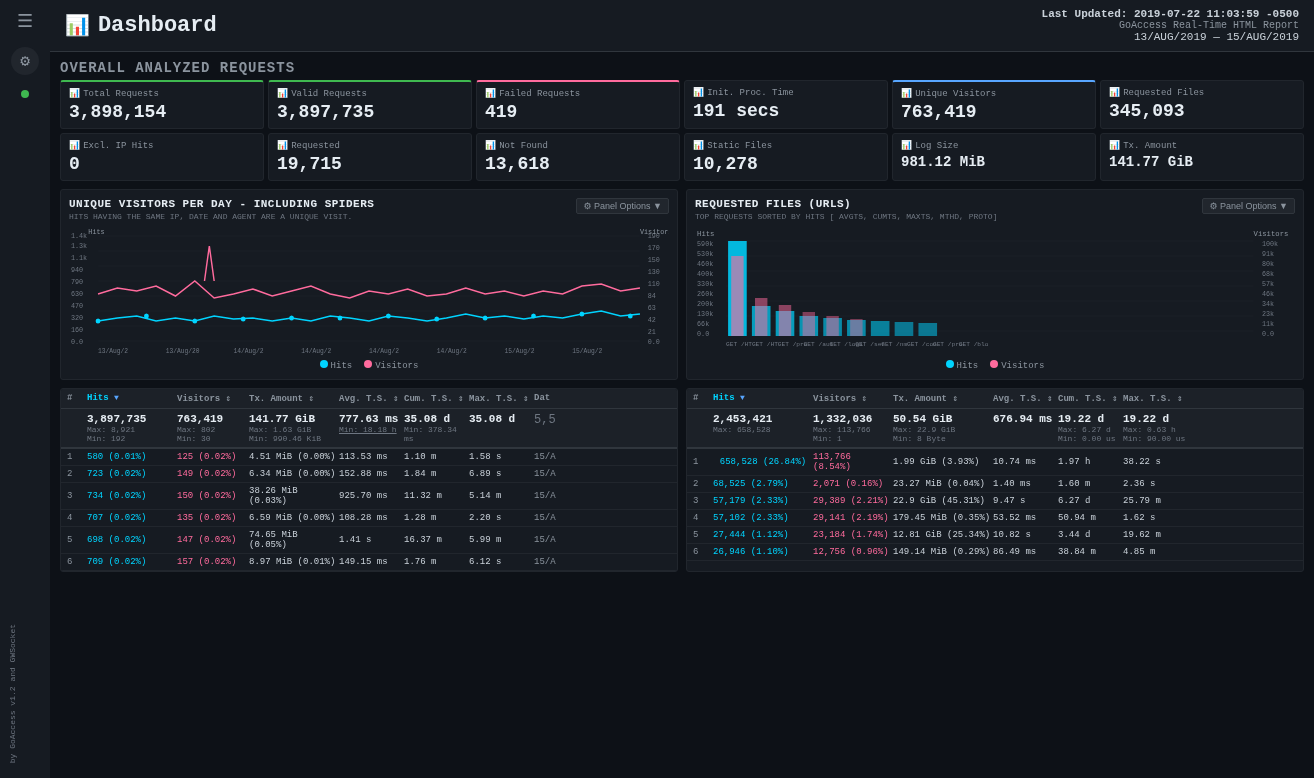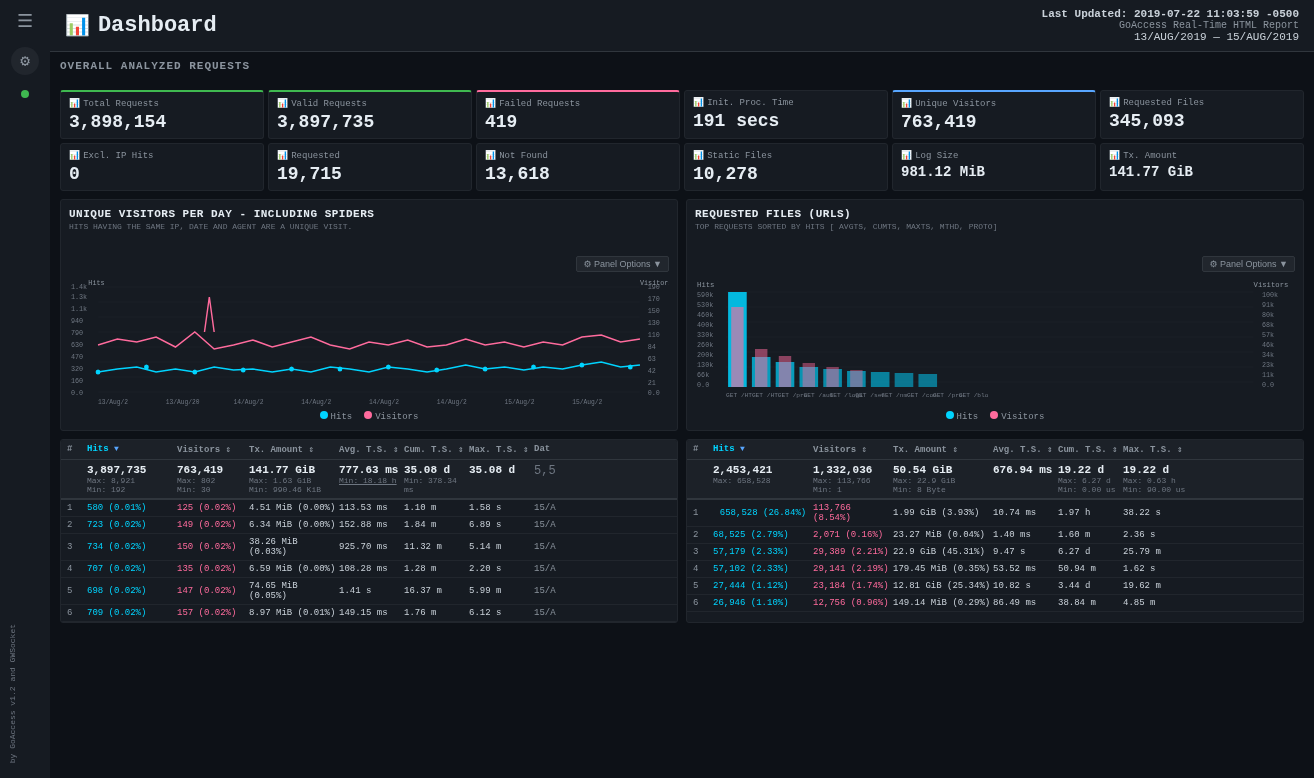--- a/index.html
+++ b/index.html
@@ -54,24 +54,24 @@
       font-size: 11px;
       color: #c9d1d9;
     }
     .content-area {
       flex: 1;
       overflow-y: auto;
       padding: 8px 10px;
       background: #0d1117;
     }
     .section-title {
-      font-size: 11px;
+      font-size: 14px;
       font-weight: bold;
       color: #8b949e;
-      margin-bottom: 18px;
+      margin-bottom: 4px;
       letter-spacing: 1px;
     }
     .stats-grid {
       display: grid;
       grid-template-columns: repeat(6, 1fr);
       gap: 4px;
       margin-bottom: 4px;
     }
     .stat-card {
       background: #161b22;
@@ -126,21 +126,20 @@
       margin-top: 2px;
     }
     .panel-options-btn {
       background: #21262d;
       border: 1px solid #30363d;
       color: #8b949e;
       font-size: 9px;
       padding: 2px 6px;
       cursor: pointer;
       border-radius: 2px;
-      margin-top: 48px;
     }
     .chart-area {
       position: relative;
       height: 130px;
       margin-top: 5px;
     }
     .chart-svg {
       width: 100%;
       height: 100%;
     }

